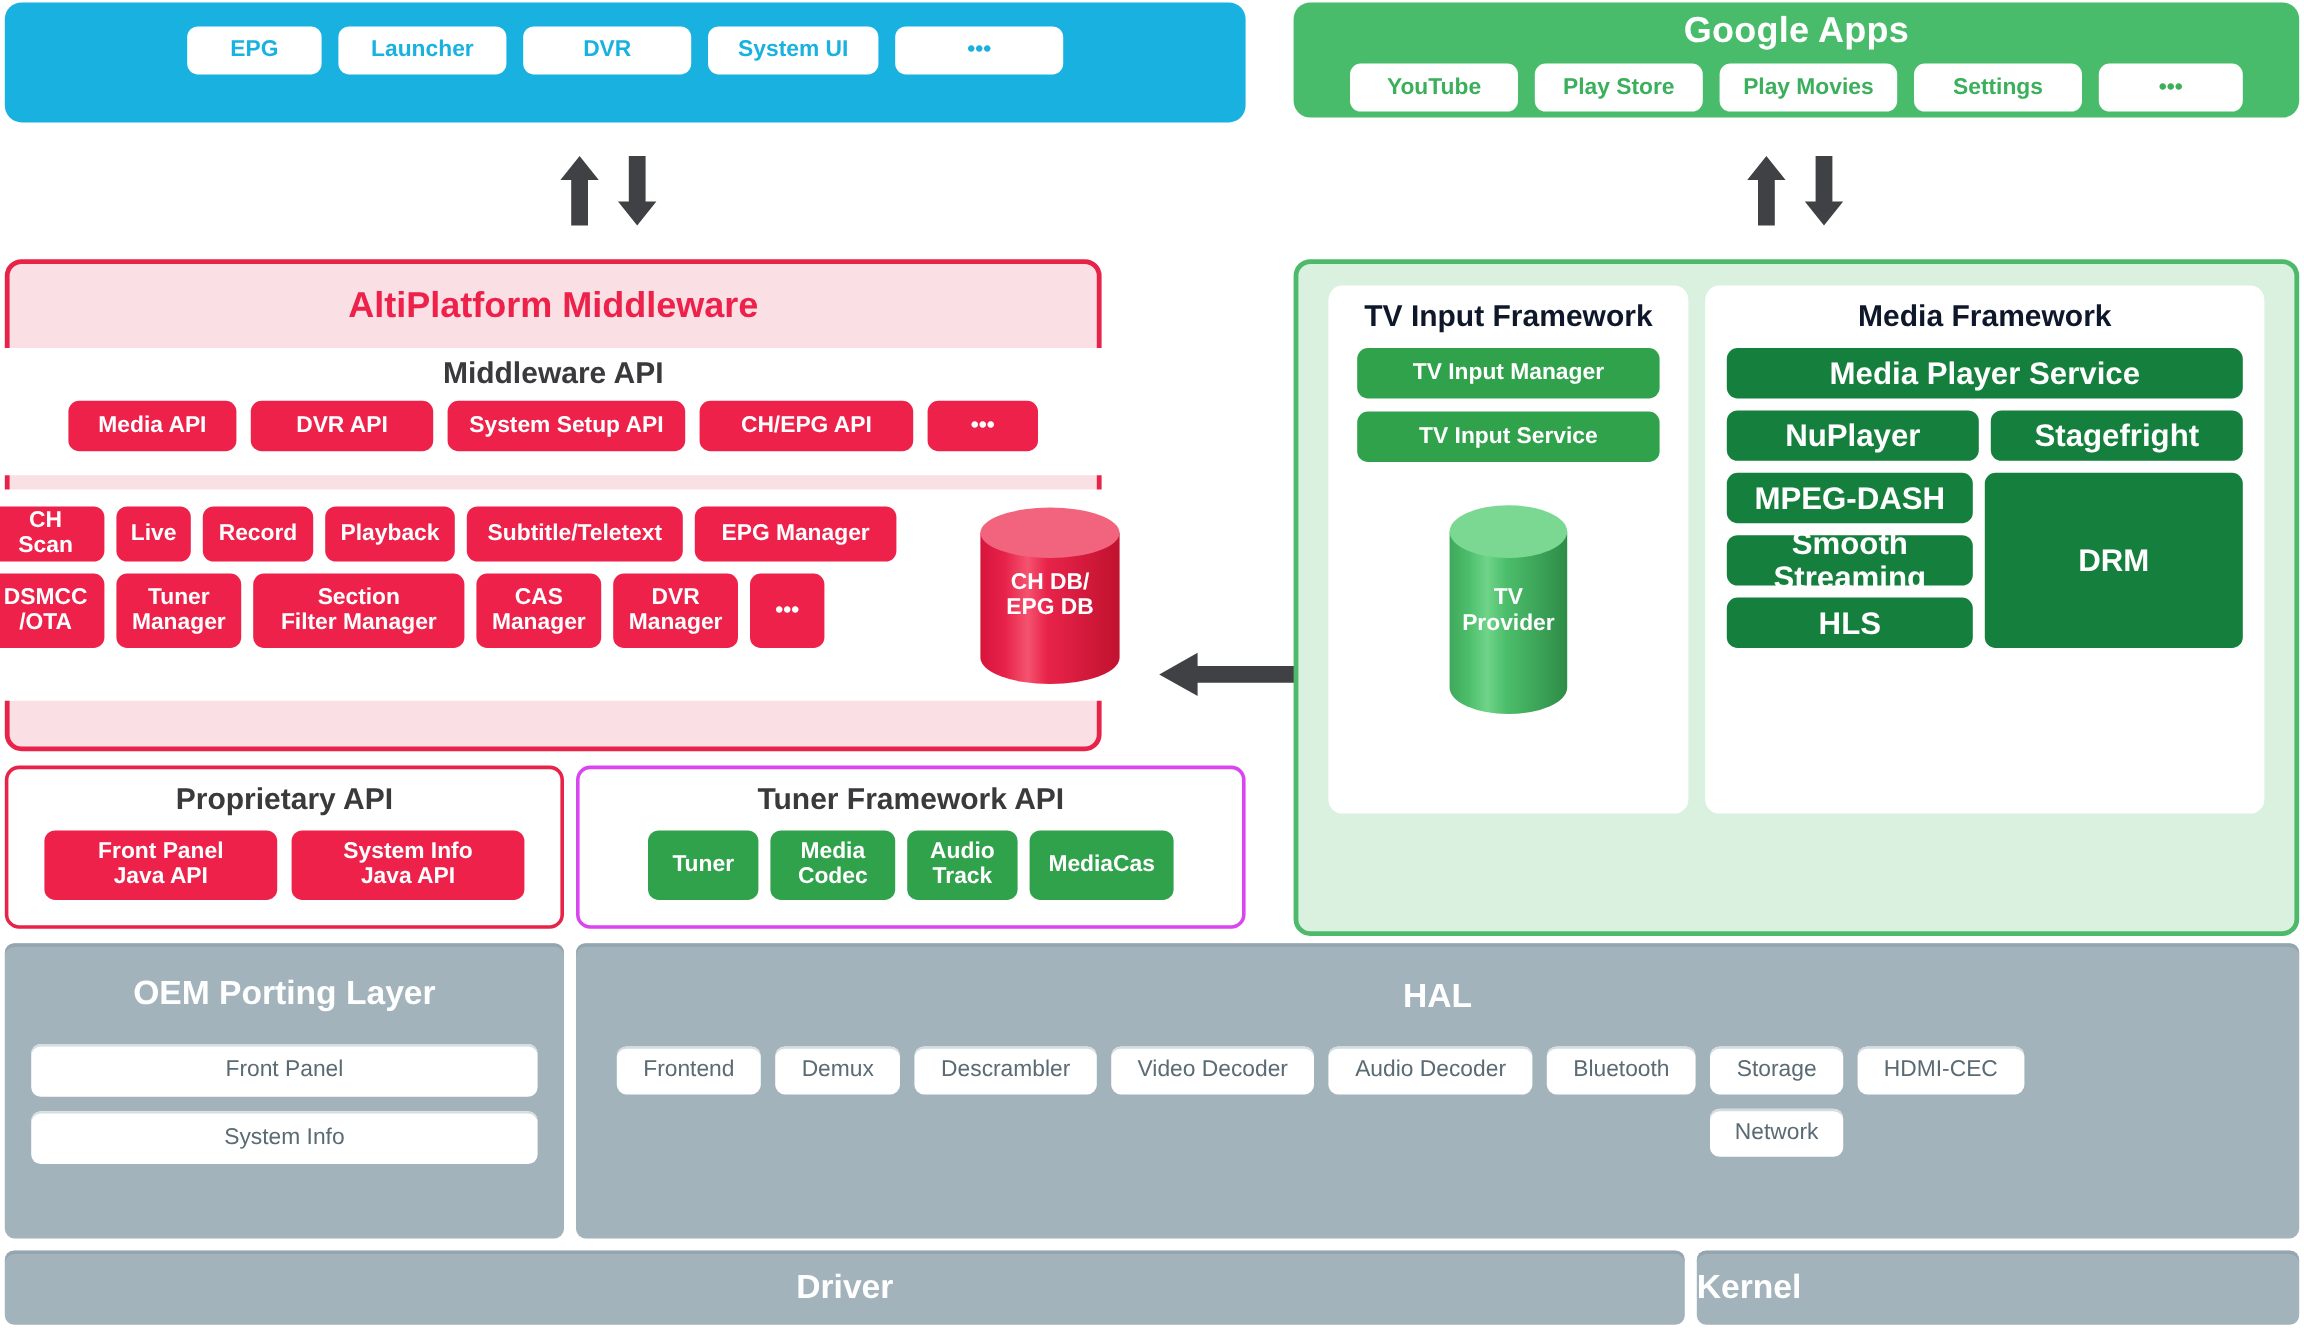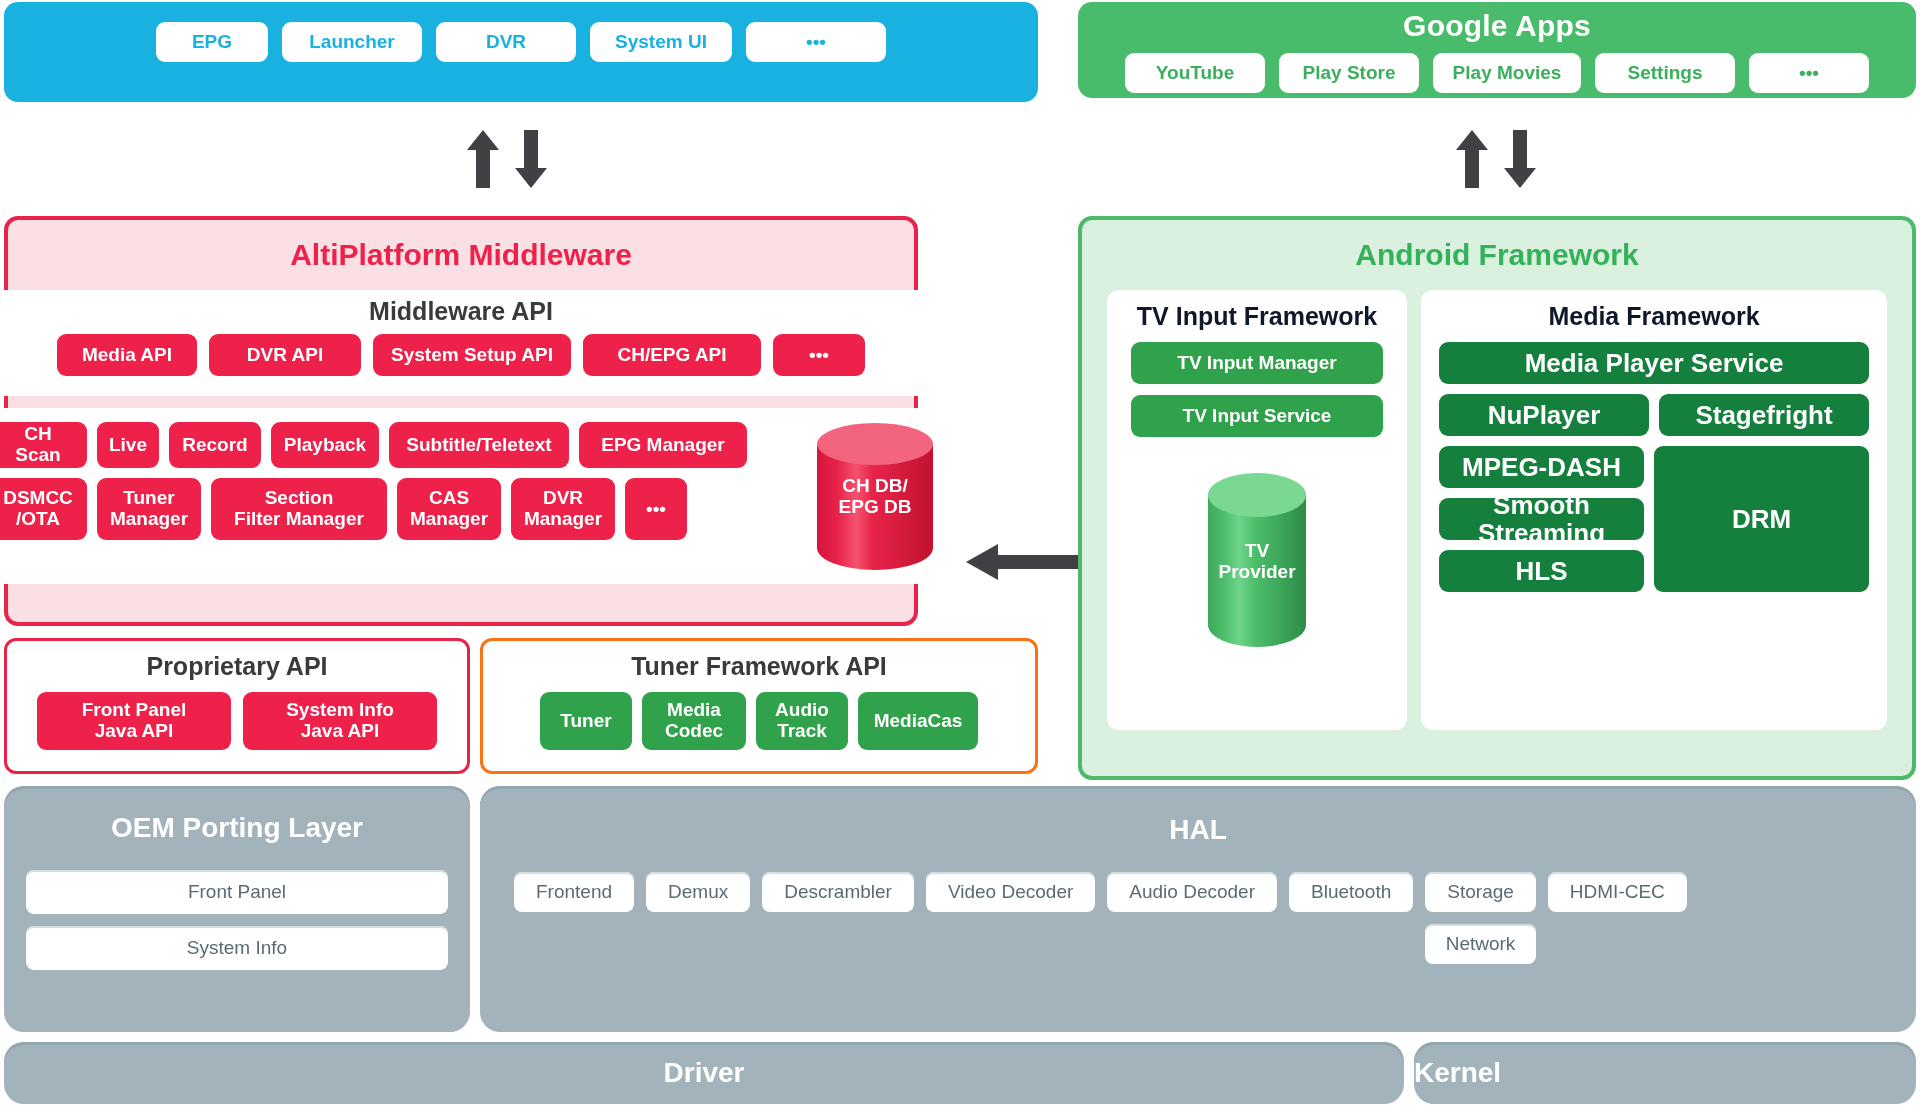--- a/index.html
+++ b/index.html
@@ -95,21 +95,21 @@
 
   
   .outline-card {
     position:absolute; background:#ffffff; border-radius:12px;
     display:flex; flex-direction:column; align-items:center;
   }
   .outline-card .card-title { font-size:25px; font-weight:bold; color:#3A3A3C; margin-top:11px; }
   #prop-api { left:4px; top:638px; width:466px; height:136px; border:3px solid #E8234A; }
   #prop-api .chips { display:flex; gap:12px; margin-top:11px; }
   #prop-api .pill { background:#ED2149; color:#fff; font-size:19px; height:58px; padding:0 22px; }
-  #tuner-api { left:480px; top:638px; width:558px; height:136px; border:3px solid #f97316; }
+  #tuner-api { left:480px; top:638px; width:558px; height:136px; border:3px solid #d946ef; }
   #tuner-api .chips { display:flex; gap:10px; margin-top:11px; }
   #tuner-api .pill { background:#31A24C; color:#fff; font-size:19px; height:58px; padding:0 16px; }
 
   
   #android-fw {
     position:absolute; left:1078px; top:216px; width:838px; height:564px;
     background:#DAF1E0; border:4px solid #4CB96B; border-radius:14px;
     display:flex; flex-direction:column; align-items:center;
   }
   #android-fw .panel-title { margin-top:18px; font-size:30px; font-weight:bold; color:#35B15A; }
@@ -123,21 +123,21 @@
   .mf-full { height:42px; width:100%; }
   .mf-split { display:flex; gap:10px; }
   .mf-split .pill { height:42px; flex:1; }
   .mf-grid { display:flex; gap:10px; }
   .mf-gridcol { display:flex; flex-direction:column; gap:10px; width:205px; }
   .mf-gridcol .pill { height:42px; }
   .mf-drm { width:215px; }
 
   
   .gray-panel {
-    position:absolute; background:#A3B3BB; border-radius:20px;
+    position:absolute; background:#A3B3BB; border-radius:8px;
     box-shadow: inset 0 3px 0 #93A5AE;
   }
   .gray-title { font-size:28px; font-weight:bold; color:#ffffff; text-align:center; }
   .gray-chip {
     background:#ffffff; border-radius:8px;
     display:flex; align-items:center; justify-content:center;
     font-size:19px; color:#5A6B74; height:40px;
     box-shadow: inset 0 2px 0 #D4DDE1;
   }
   #oem { left:4px; top:786px; width:466px; height:246px; }
@@ -275,21 +275,20 @@
       <div class="pill" style="width:92px">Tuner</div>
       <div class="pill" style="width:104px">Media
 Codec</div>
       <div class="pill" style="width:92px">Audio
 Track</div>
       <div class="pill" style="width:120px">MediaCas</div>
     </div>
   </div>
 
   <div id="android-fw">
-    <div class="panel-title">Android Framework</div>
     <div id="fw-cards">
 
       <div class="white-card" id="tvif-card">
         <div class="card-title">TV Input Framework</div>
         <div class="pill">TV Input Manager</div>
         <div class="pill">TV Input Service</div>
 
         <div class="cyl" style="width:102px; height:180px; margin-top:34px;">
           <svg width="102" height="180" viewBox="0 0 102 180">
             <defs>

